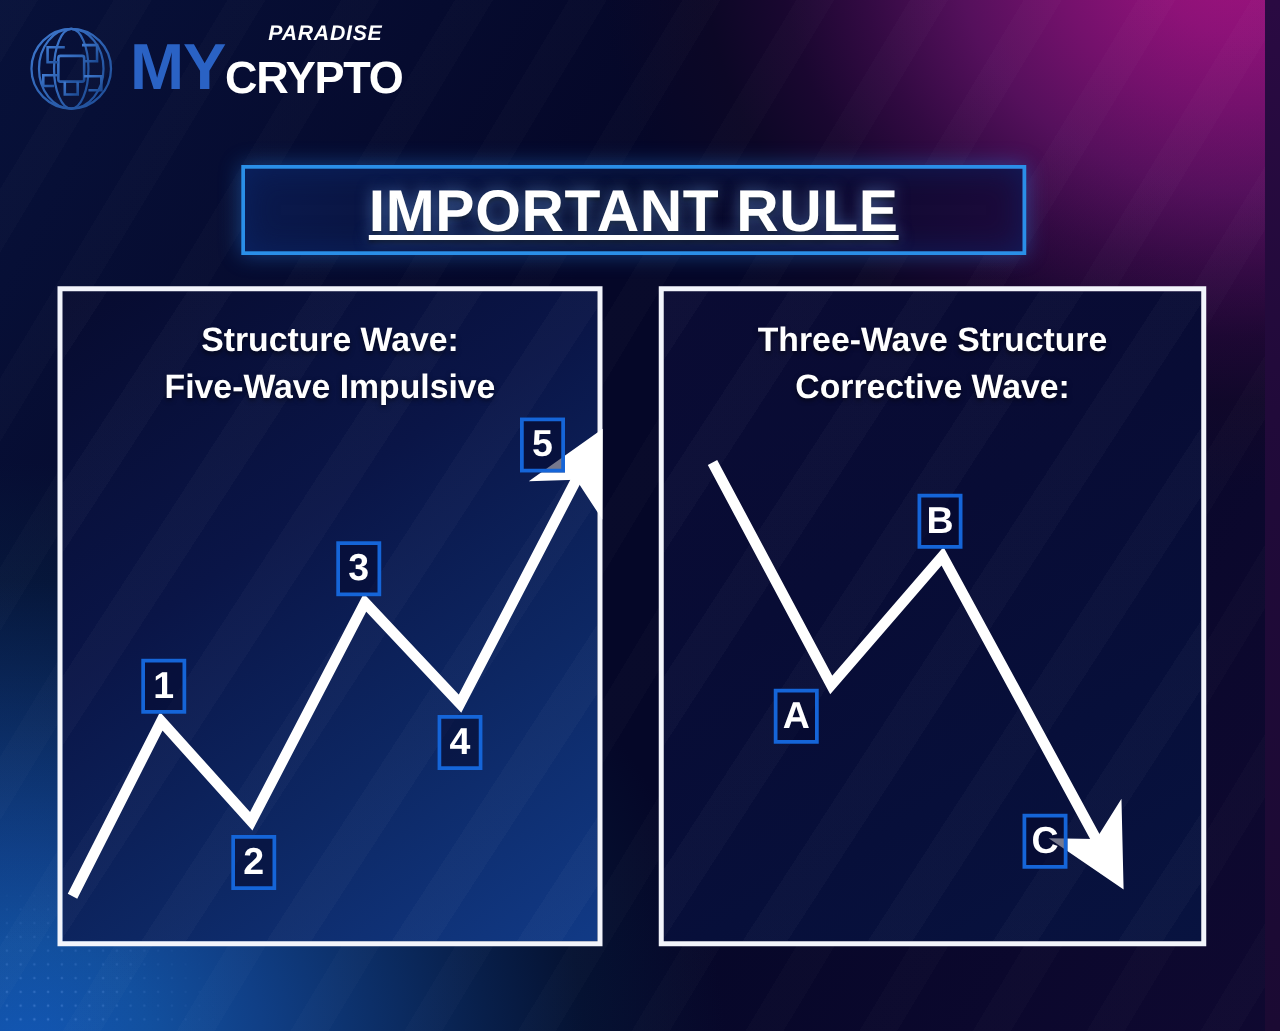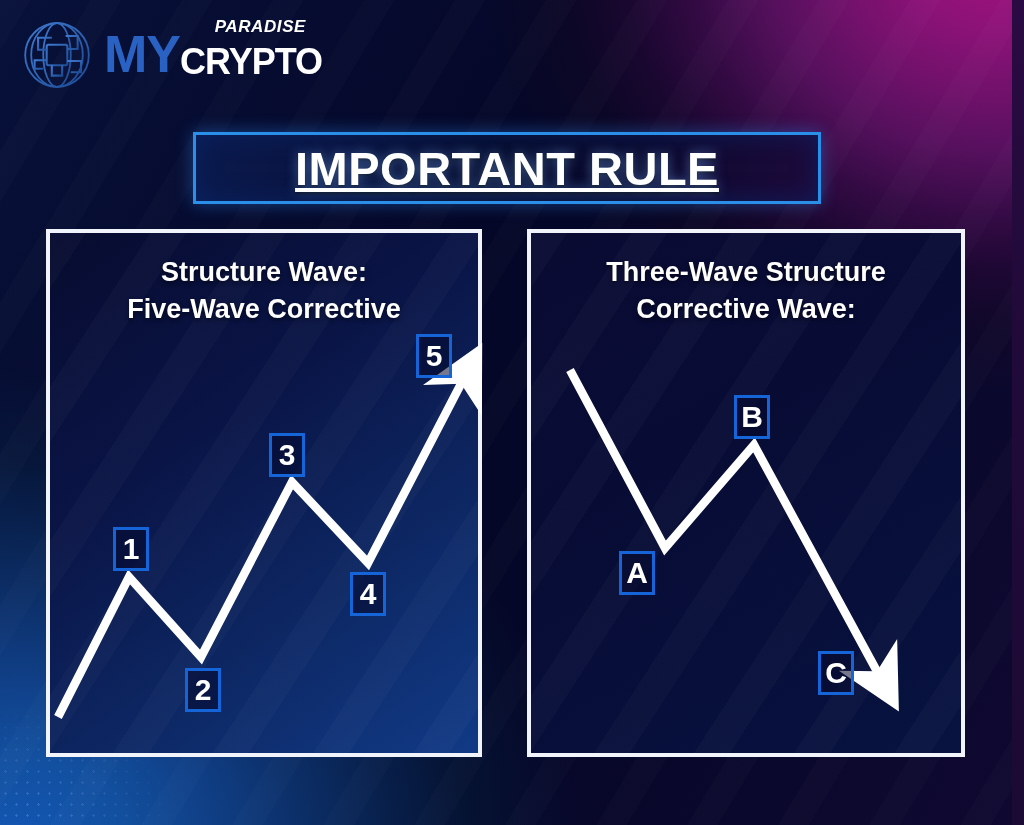--- a/index.html
+++ b/index.html
@@ -161,21 +161,21 @@
   </div>
 
   <div class="banner">
     <span class="banner-text">IMPORTANT RULE</span>
   </div>
 
   <div class="panel left">
     <div class="panel-inner-sheen"></div>
     <div class="panel-title">
       <div>Structure Wave:</div>
-      <div>Five-Wave Corrective</div>
+      <div>Five-Wave Impulsive</div>
     </div>
   </div>
 
   <div class="panel right">
     <div class="panel-inner-sheen"></div>
     <div class="panel-title">
       <div>Three-Wave Structure</div>
       <div>Corrective Wave:</div>
     </div>
   </div>

